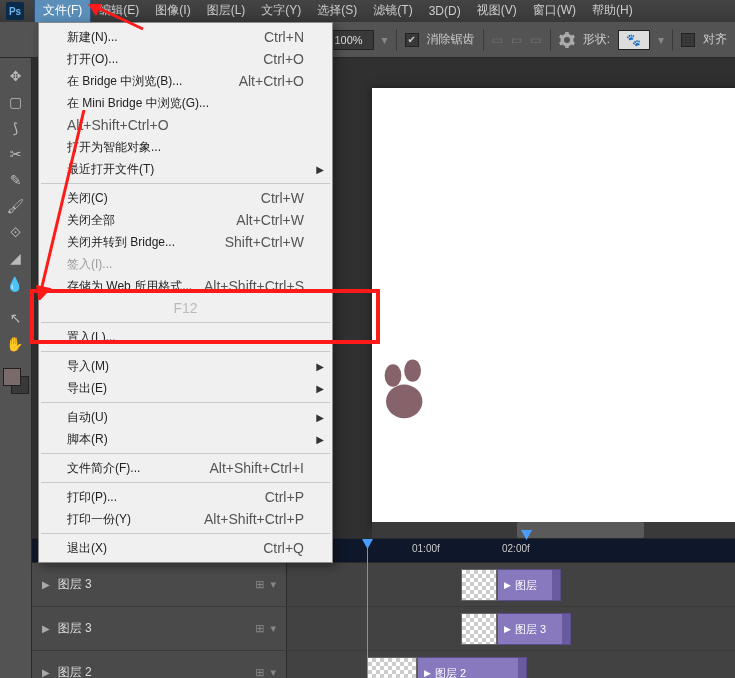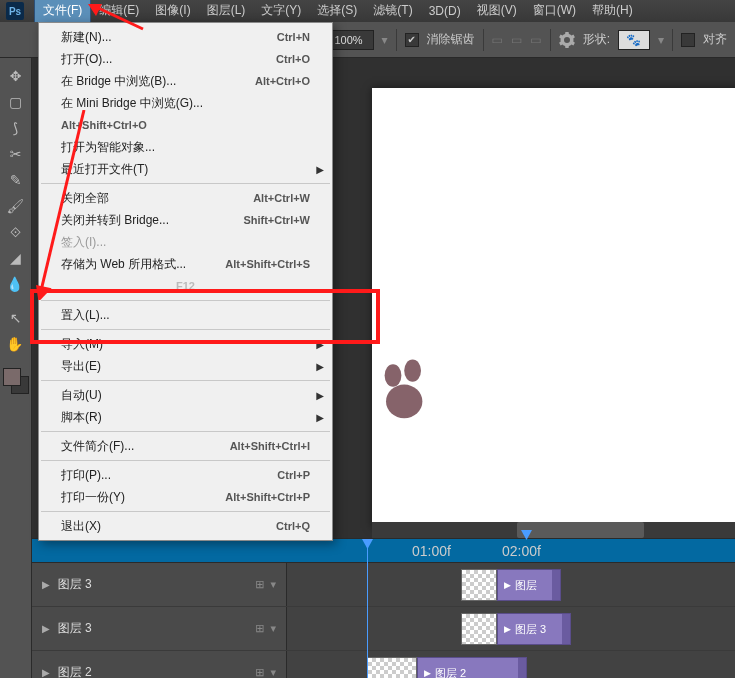--- a/index.html
+++ b/index.html
@@ -31,41 +31,41 @@
     
     .canvas-area { flex: 1; background: #2a2a2a; position: relative; display: flex; flex-direction: column; }
     .canvas-viewport { flex: 0 0 480px; background: #303030; padding: 10px; position: relative; overflow: hidden; }
     .canvas { position: absolute; top: 30px; left: 340px; width: 380px; height: 440px; background: #fff; box-shadow: 0 0 8px rgba(0,0,0,0.5); }
     .paw-canvas { position: absolute; left: 0px; bottom: 100px; width: 70px; height: 70px; }
     .paw-pad { fill: #86636a; }
     .hscroll { position: absolute; bottom: 0; left: 340px; right: 0; height: 16px; background: #3a3a3a; }
     .hscroll-thumb { position: absolute; left: 40%; width: 35%; height: 100%; background: #5a5a5a; border-radius: 2px; }
     
     .timeline { flex: 1; background: #474747; border-top: 1px solid #2a2a2a; position: relative; }
-    .timeline-ruler { height: 24px; background: #0369a1; border-bottom: 1px solid #2a2a2a; position: relative; color: #ccc; font-size: 14px; }
+    .timeline-ruler { height: 24px; background: #0f172a; border-bottom: 1px solid #2a2a2a; position: relative; color: #ccc; font-size: 10px; }
     .ruler-mark { position: absolute; top: 4px; }
     .playhead { position: absolute; left: 335px; top: 0; bottom: 0; width: 1px; background: #4a9cff; z-index: 5; }
     .playhead::before { content: ''; position: absolute; top: 0; left: -5px; width: 11px; height: 10px; background: #4a9cff; clip-path: polygon(0 0, 100% 0, 50% 100%); }
     .playhead-indicator { position: absolute; left: 521px; top: 530px; width: 11px; height: 10px; background: #4a9cff; clip-path: polygon(0 0, 100% 0, 50% 100%); z-index:10;}
     
     .track-row { height: 44px; border-bottom: 1px solid #3a3a3a; display: flex; align-items: center; position: relative; }
     .track-header { width: 255px; height: 100%; background: #4a4a4a; display: flex; align-items: center; padding: 0 10px; gap: 8px; color: #ddd; font-size: 12px; border-right: 1px solid #2a2a2a; }
     .track-toggle { color: #aaa; font-size: 10px; }
     .track-icons { margin-left: auto; display: flex; gap: 6px; color: #888; font-size: 11px; }
     .track-lane { flex: 1; height: 100%; position: relative; background: #424242; }
     .clip-thumb { position: absolute; height: 32px; top: 6px; background: #fff; border: 1px solid #666; background-image: repeating-conic-gradient(#ccc 0 25%, #fff 0 50%); background-size: 8px 8px; }
     .clip-bar { position: absolute; height: 32px; top: 6px; background: #8878be; border: 1px solid #5a4d8a; color: #fff; font-size: 11px; display: flex; align-items: center; padding: 0 6px; gap: 4px; }
     .clip-handle { position: absolute; right: 0; top: 0; width: 8px; height: 100%; background: #6a5ba0; }
     
     
     .dropdown { position: absolute; top: 22px; left: 38px; width: 295px; background: #f0f0f0; border: 1px solid #8a8a8a; box-shadow: 3px 3px 10px rgba(0,0,0,0.4); z-index: 100; padding: 3px 0; }
-    .dd-item { display: flex; align-items: center; height: 22px; padding: 0 22px; font-size: 12px; color: #222; cursor: pointer; position: relative; }
+    .dd-item { display: flex; align-items: center; height: 22px; padding: 0 28px; font-size: 12px; color: #222; cursor: pointer; position: relative; }
     .dd-item.disabled { color: #999; cursor: default; justify-content: center; }
     .dd-label { flex: 1; }
-    .dd-shortcut { color: #555; font-size: 11px; font-weight: bold; }
+    .dd-shortcut { color: #555; font-size: 14px; }
     .dd-item.disabled .dd-shortcut { color: #bbb; }
     .dd-submenu-arrow { position: absolute; right: 8px; color: #333; font-size: 10px; }
     .dd-sep { height: 1px; background: #c8c8c8; margin: 3px 2px; }
     
     .red-highlight { position: absolute; top: 289px; left: 30px; width: 350px; height: 55px; border: 4px solid #ff1a1a; z-index: 200; pointer-events: none; }
     
     .red-arrow { position: absolute; z-index: 201; pointer-events: none; }
   </style>
 </head>
 <body>
@@ -234,20 +234,24 @@
     </div>
     <div class="dd-item">
       <span class="dd-label">打开为智能对象...</span>
     </div>
     <div class="dd-item">
       <span class="dd-label">最近打开文件(T)</span>
       <span class="dd-submenu-arrow">▶</span>
     </div>
     <div class="dd-sep"></div>
     <div class="dd-item">
+      <span class="dd-label">关闭(C)</span>
+      <span class="dd-shortcut">Ctrl+W</span>
+    </div>
+    <div class="dd-item">
       <span class="dd-label">关闭全部</span>
       <span class="dd-shortcut">Alt+Ctrl+W</span>
     </div>
     <div class="dd-item">
       <span class="dd-label">关闭并转到 Bridge...</span>
       <span class="dd-shortcut">Shift+Ctrl+W</span>
     </div>
     <div class="dd-item disabled">
       <span class="dd-label">签入(I)...</span>
     </div>

